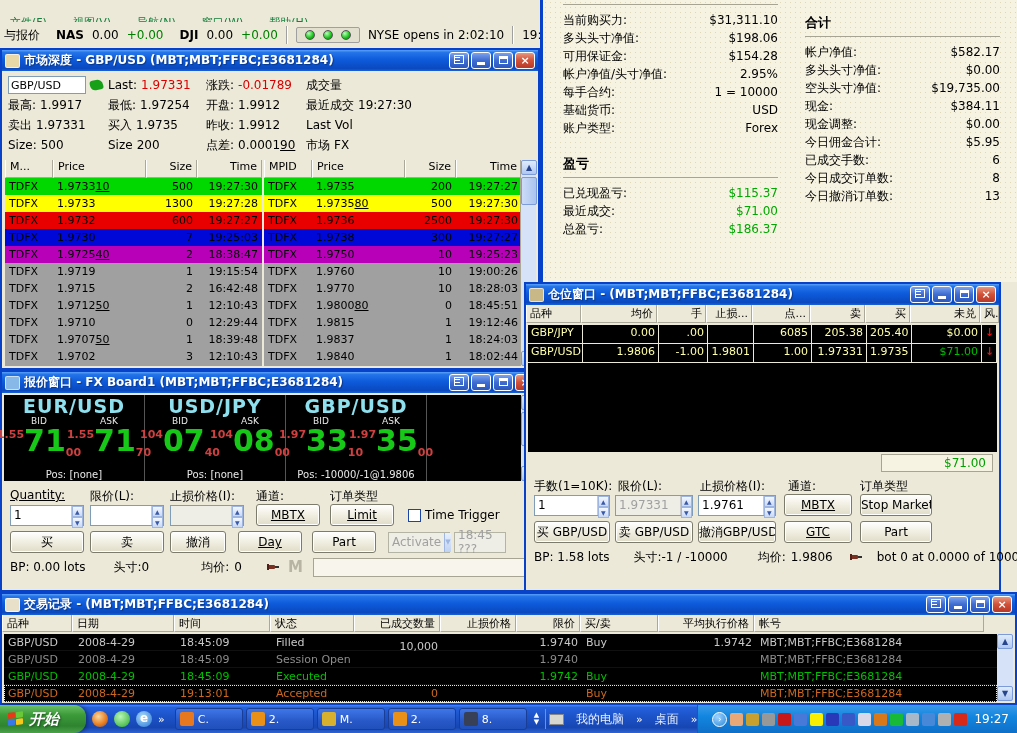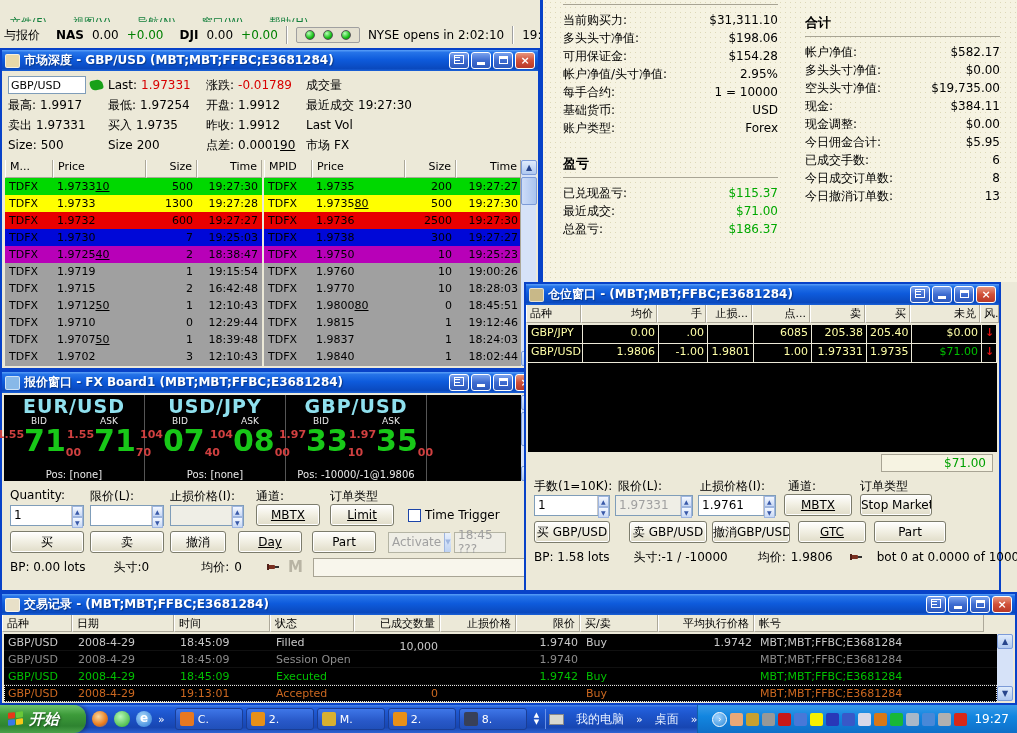--- a/index.html
+++ b/index.html
@@ -514,21 +514,21 @@
         </div>
       </div>
     <div id="fx-scroll">
       <span class="sbtn up" style="width:15px">▲</span>
       <span class="sthumb" style="width:15px;height:34px"></span>
       <span class="sbtn down" style="width:15px">▼</span>
     </div>
 
     <div id="fx-order" class="orderpanel">
       <div class="olabels">
-        <span style="width:80px;">Quantity:</span>
+        <span style="width:80px;text-decoration:underline">Quantity:</span>
         <span style="width:80px">限价(L):</span>
         <span style="width:86px">止损价格(I):</span>
         <span style="width:74px">通道:</span>
         <span>订单类型</span>
       </div>
       <div class="orow">
         <span class="spin" style="width:74px">
           <input value="1" style="">
           <span class="arrows">
               <span>▲</span>
@@ -766,21 +766,21 @@
           <span class="arrows">
               <span>▲</span>
               <span>▼</span>
             </span>
         </span>
         <span class="xpbtn ubtn" style="width:68px;margin-left:8px">MBTX</span>
         <span class="xpbtn" style="width:72px;margin-left:8px">Stop Market</span>
       </div>
       <div class="orow">
         <span class="xpbtn" style="width:76px">买 GBP/USD</span>
-        <span class="xpbtn" style="width:78px;margin-left:19px">卖   GBP/USD</span>
+        <span class="xpbtn" style="width:78px;margin-left:5px">卖   GBP/USD</span>
         <span class="xpbtn" style="width:78px;margin-left:5px">撤消GBP/USD</span>
         <span class="xpbtn ubtn" style="width:68px;margin-left:8px">GTC</span>
         <span class="xpbtn" style="width:72px;margin-left:8px">Part</span>
       </div>
       <div class="statusrow">
         <span>BP: 1.58 lots</span>
         <span style="margin-left:24px">头寸:-1 / -10000</span>
         <span style="margin-left:30px">均价:</span>
         <span style="margin-left:5px">1.9806</span>
         <span class="pin" style="margin-left:16px">

